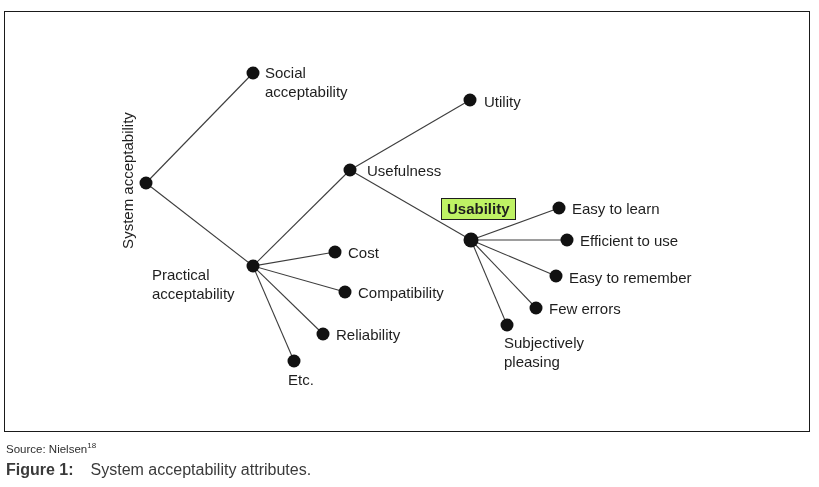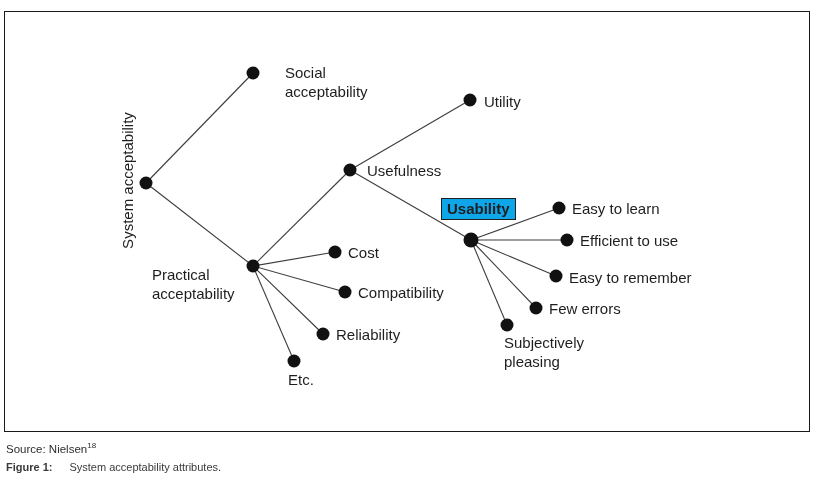--- a/index.html
+++ b/index.html
@@ -49,37 +49,37 @@
     text-align: center;
     transform: rotate(-90deg);
     transform-origin: center center;
   }
   .lbl.boxed {
     left: 441px;
     top: 198px;
     border: 1.6px solid #1e1e1e;
     padding: 0px 5px 1px 5px;
     font-weight: bold;
-    background: #0ea5e9;
+    background: #bef264;
   }
   .source-line {
     position: absolute;
     left: 6px;
     top: 441px;
     font-size: 11.5px;
     color: #2e2e2e;
   }
   .source-line sup {
     font-size: 8px;
   }
   .caption-line {
     position: absolute;
     left: 6px;
     top: 461px;
-    font-size: 11px;
+    font-size: 16px;
     color: #3a3a3a;
   }
   .caption-line .cap-label {
     font-weight: bold;
     margin-right: 17px;
   }
 </style>
 </head>
 <body>
 
@@ -118,21 +118,21 @@
       <circle cx="559" cy="208" r="6.5"></circle>
       <circle cx="567" cy="240" r="6.5"></circle>
       <circle cx="556" cy="276" r="6.5"></circle>
       <circle cx="536" cy="308" r="6.5"></circle>
       <circle cx="507" cy="325" r="6.5"></circle>
     </g>
   </svg>
 
   <div class="lbl vertical">System acceptability</div>
 
-  <div class="lbl wrap" style="left:265px; top:63px; width:105px;margin-left:20px;">Social acceptability</div>
+  <div class="lbl wrap" style="left:265px; top:63px; width:105px;">Social acceptability</div>
 
   <div class="lbl wrap" style="left:152px; top:259px; width:100px;margin-top:6px;">Practical acceptability</div>
 
   <div class="lbl" style="left:367px; top:161px;">Usefulness</div>
 
   <div class="lbl" style="left:484px; top:92px;text-align:center;">Utility</div>
 
   <div class="lbl boxed">Usability</div>
 
   <div class="lbl" style="left:572px; top:199px;">Easy to learn</div>

